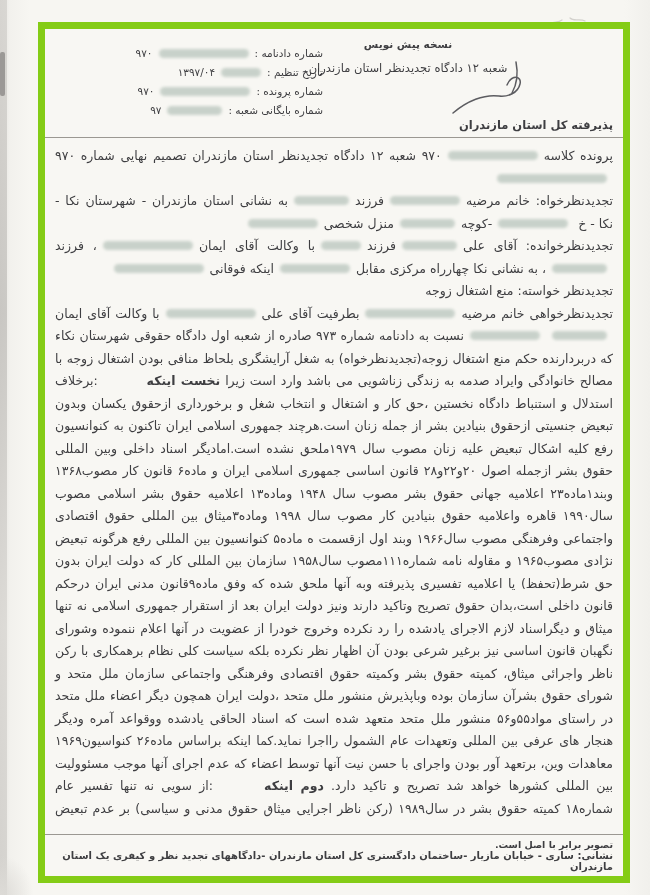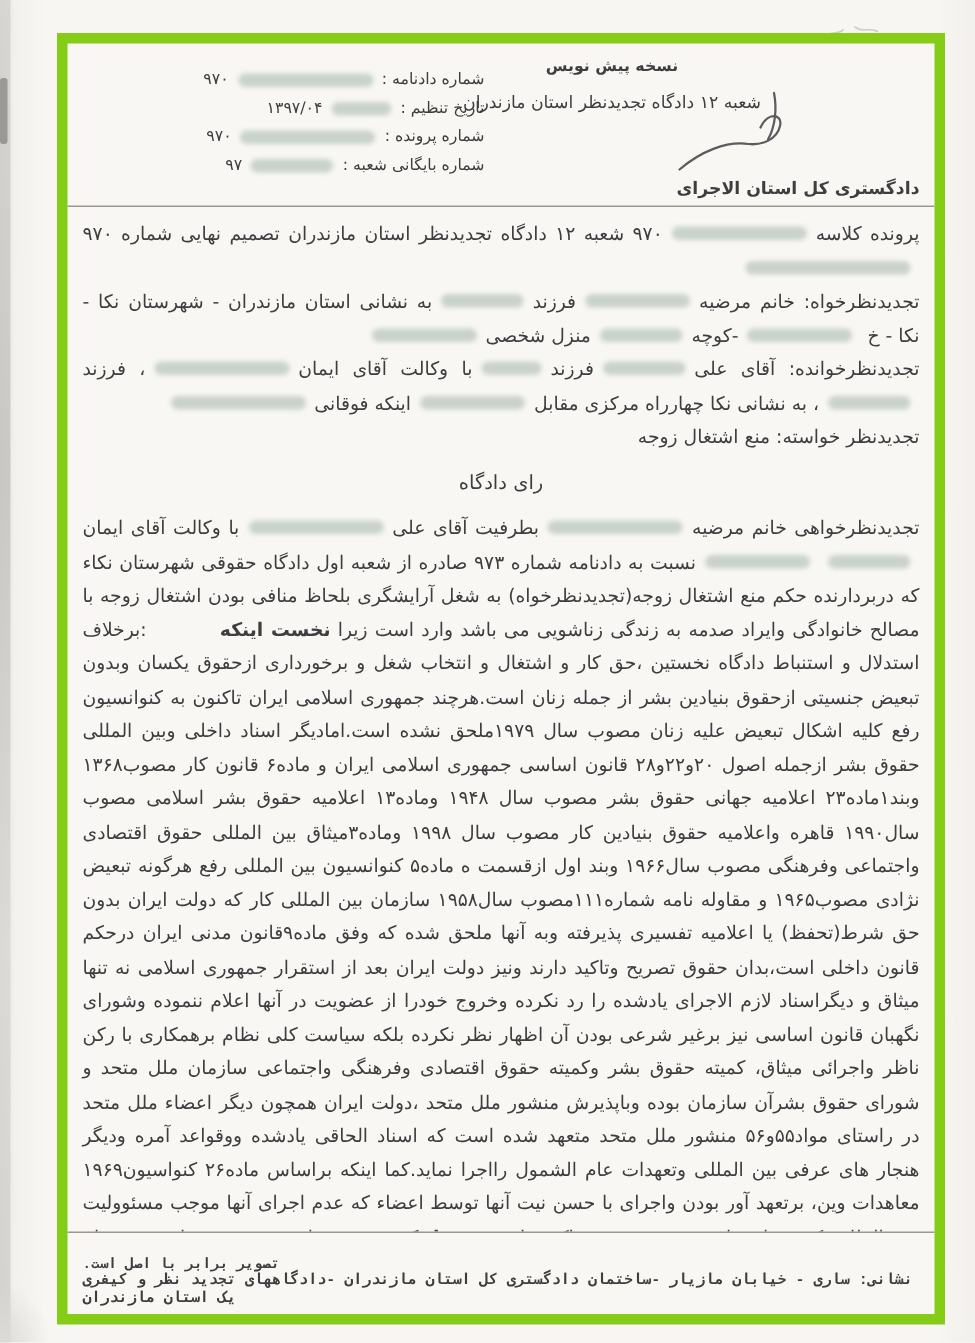--- a/index.html
+++ b/index.html
@@ -41,21 +41,21 @@
   .ruling-heading{text-align:center;font-size:13px;font-weight:normal;margin:9px 0 7px;}
   b.key{font-weight:bold;margin-left:44px;}
 
   
   .redact{display:inline-block;height:9px;border-radius:5px;background:#7d968a;
     opacity:.38;filter:blur(1.6px);vertical-align:baseline;margin:0 6px;}
   .w40{width:40px}.w55{width:55px}.w70{width:70px}.w90{width:90px}.w110{width:110px}
 
   
   .footer{position:absolute;left:0;right:0;bottom:0;border-top:1px solid #9b9892;
-    text-align:left;direction:rtl;padding:15px 10px 4px;font-family:Liberation Mono, monospace;}
+    text-align:right;direction:rtl;padding:4px 10px 4px;}
   .certify-line{font-size:9.5px;font-weight:bold;}
   .address-line{font-size:10px;font-weight:bold;margin-top:0;}
 </style>
 </head>
 <body>
 
 <div class="scan-bg"></div>
 <div class="scan-edge"></div>
 <div class="edge-mark"></div>
 <div class="corner-shade"></div>
@@ -71,21 +71,21 @@
     <div class="center-block">
       <div class="draft-label">نسخه پیش نویس</div>
       <div class="branch-line">شعبه ۱۲ دادگاه تجدیدنظر استان مازندران</div>
     </div>
 
     <svg class="sig-mark" width="82" height="58" viewBox="0 0 82 58">
       <path d="M62 28 c5 -11 15 -9 13 -1 c-2 9 -12 13 -21 12 c-15 -2 -32 5 -46 17" stroke="#5c5c60" stroke-width="1.5" fill="none" stroke-linecap="round"></path>
       <path d="M71 5 c2 10 1 22 -4 31" stroke="#5c5c60" stroke-width="1.5" fill="none" stroke-linecap="round"></path>
     </svg>
 
-    <div class="org-name">دادگستری کل استان الاجرای</div>
+    <div class="org-name">پذیرفته کل استان مازندران</div>
 
     <div class="fields">
       <div class="frow">
         <span class="flabel">شماره دادنامه :</span>
         <span class="redact w90"></span>
         <span class="fvalue">۹۷۰</span>
       </div>
       <div class="frow">
         <span class="flabel">تاریخ تنظیم :</span>
         <span class="redact w40"></span>
@@ -116,21 +116,20 @@
       <span class="redact w70"></span><span>-کوچه</span><span class="redact w55"></span><span>منزل شخصی</span><span class="redact w70"></span>
     </p>
 
     <p>
       <span>تجدیدنظرخوانده: آقای علی</span><span class="redact w55"></span><span>فرزند</span><span class="redact w40"></span><span>با وکالت آقای ایمان</span><span class="redact w90"></span><span>، فرزند</span><span class="redact w55"></span><span>، به</span>
       <span>نشانی نکا چهارراه مرکزی مقابل</span><span class="redact w70"></span><span>اینکه فوقانی</span><span class="redact w90"></span>
     </p>
 
     <p>تجدیدنظر خواسته: منع اشتغال زوجه</p>
 
-    <h3 class="ruling-heading">رای دادگاه</h3>
 
     <p>
       <span>تجدیدنظرخواهی خانم مرضیه</span><span class="redact w90"></span><span>بطرفیت آقای علی</span><span class="redact w90"></span><span>با وکالت آقای ایمان</span><span class="redact w55"></span><span class="redact w70"></span><span>نسبت به دادنامه شماره ۹۷۳ صادره از شعبه اول دادگاه حقوقی شهرستان نکاء که دربردارنده حکم منع اشتغال زوجه(تجدیدنظرخواه) به شغل آرایشگری بلحاظ منافی بودن اشتغال زوجه با مصالح خانوادگی وایراد صدمه به زندگی زناشویی می باشد وارد است زیرا</span>
       <b class="key">نخست اینکه</b>
       <span>:برخلاف استدلال و استنباط دادگاه نخستین ،حق کار و اشتغال و انتخاب شغل و برخورداری ازحقوق یکسان وبدون تبعیض جنسیتی ازحقوق بنیادین بشر از جمله زنان است.هرچند جمهوری اسلامی ایران تاکنون به کنوانسیون رفع کلیه اشکال تبعیض علیه زنان مصوب سال ۱۹۷۹ملحق نشده است.امادیگر اسناد داخلی وبین المللی حقوق بشر ازجمله اصول ۲۰و۲۲و۲۸ قانون اساسی جمهوری اسلامی ایران و ماده۶ قانون کار مصوب۱۳۶۸ وبند۱ماده۲۳ اعلامیه جهانی حقوق بشر مصوب سال ۱۹۴۸ وماده۱۳ اعلامیه حقوق بشر اسلامی مصوب سال۱۹۹۰ قاهره واعلامیه حقوق بنیادین کار مصوب سال ۱۹۹۸ وماده۳میثاق بین المللی حقوق اقتصادی واجتماعی وفرهنگی مصوب سال۱۹۶۶ وبند اول ازقسمت ه ماده۵ کنوانسیون بین المللی رفع هرگونه تبعیض نژادی مصوب۱۹۶۵ و مقاوله نامه شماره۱۱۱مصوب سال۱۹۵۸ سازمان بین المللی کار که دولت ایران بدون حق شرط(تحفظ) یا اعلامیه تفسیری پذیرفته وبه آنها ملحق شده که وفق ماده۹قانون مدنی ایران درحکم قانون داخلی است،بدان حقوق تصریح وتاکید دارند ونیز دولت ایران بعد از استقرار جمهوری اسلامی نه تنها میثاق و دیگراسناد لازم الاجرای یادشده را رد نکرده وخروج خودرا از عضویت در آنها اعلام ننموده وشورای نگهبان قانون اساسی نیز برغیر شرعی بودن آن اظهار نظر نکرده بلکه سیاست کلی نظام برهمکاری با رکن ناظر واجرائی میثاق، کمیته حقوق بشر وکمیته حقوق اقتصادی وفرهنگی واجتماعی سازمان ملل متحد و شورای حقوق بشرآن سازمان بوده وباپذیرش منشور ملل متحد ،دولت ایران همچون دیگر اعضاء ملل متحد در راستای مواد۵۵و۵۶ منشور ملل متحد متعهد شده است که اسناد الحاقی یادشده ووقواعد آمره ودیگر هنجار های عرفی بین المللی وتعهدات عام الشمول رااجرا نماید.کما اینکه براساس ماده۲۶ کنواسیون۱۹۶۹ معاهدات وین، برتعهد آور بودن واجرای با حسن نیت آنها توسط اعضاء که عدم اجرای آنها موجب مسئوولیت بین المللی کشورها خواهد شد تصریح و تاکید دارد.</span>
       <b class="key">دوم اینکه</b>
       <span>:از سویی نه تنها تفسیر عام شماره۱۸ کمیته حقوق بشر در سال۱۹۸۹ (رکن ناظر اجرایی میثاق حقوق مدنی و سیاسی) بر عدم تبعیض یاهر نوع محدودیت تاکید دارد بلکه تفسیر شماره ۲۰ کمیته حقوق اقتصادی، و اجتماعی وفرهنگی (رکن ناظر بر حسن اجرا و تحقق مفاد مقرر در میثاق حقوق اقتصادی و اجتماعی و فرهنگی) در سال۲۰۰۹ دولتها را مکلف نموده که می بایستی نوعی از تبعیض مثبت برای تضمین کرامت وبهره مندی مناسب از امنیت،رفاه وزندگی شایسته برای آنها (گروه آسیب پذیر جامعه)از جمله زنان در نظر گیرند. وبا تاکید بر حقوق ویژه این گروهها ، سعی در اتخاذ تدابیر جبرانی و ایجاد نوعی تبعیض مثبت برای آنها نمایند</span>
     </p>
   </div>
 

